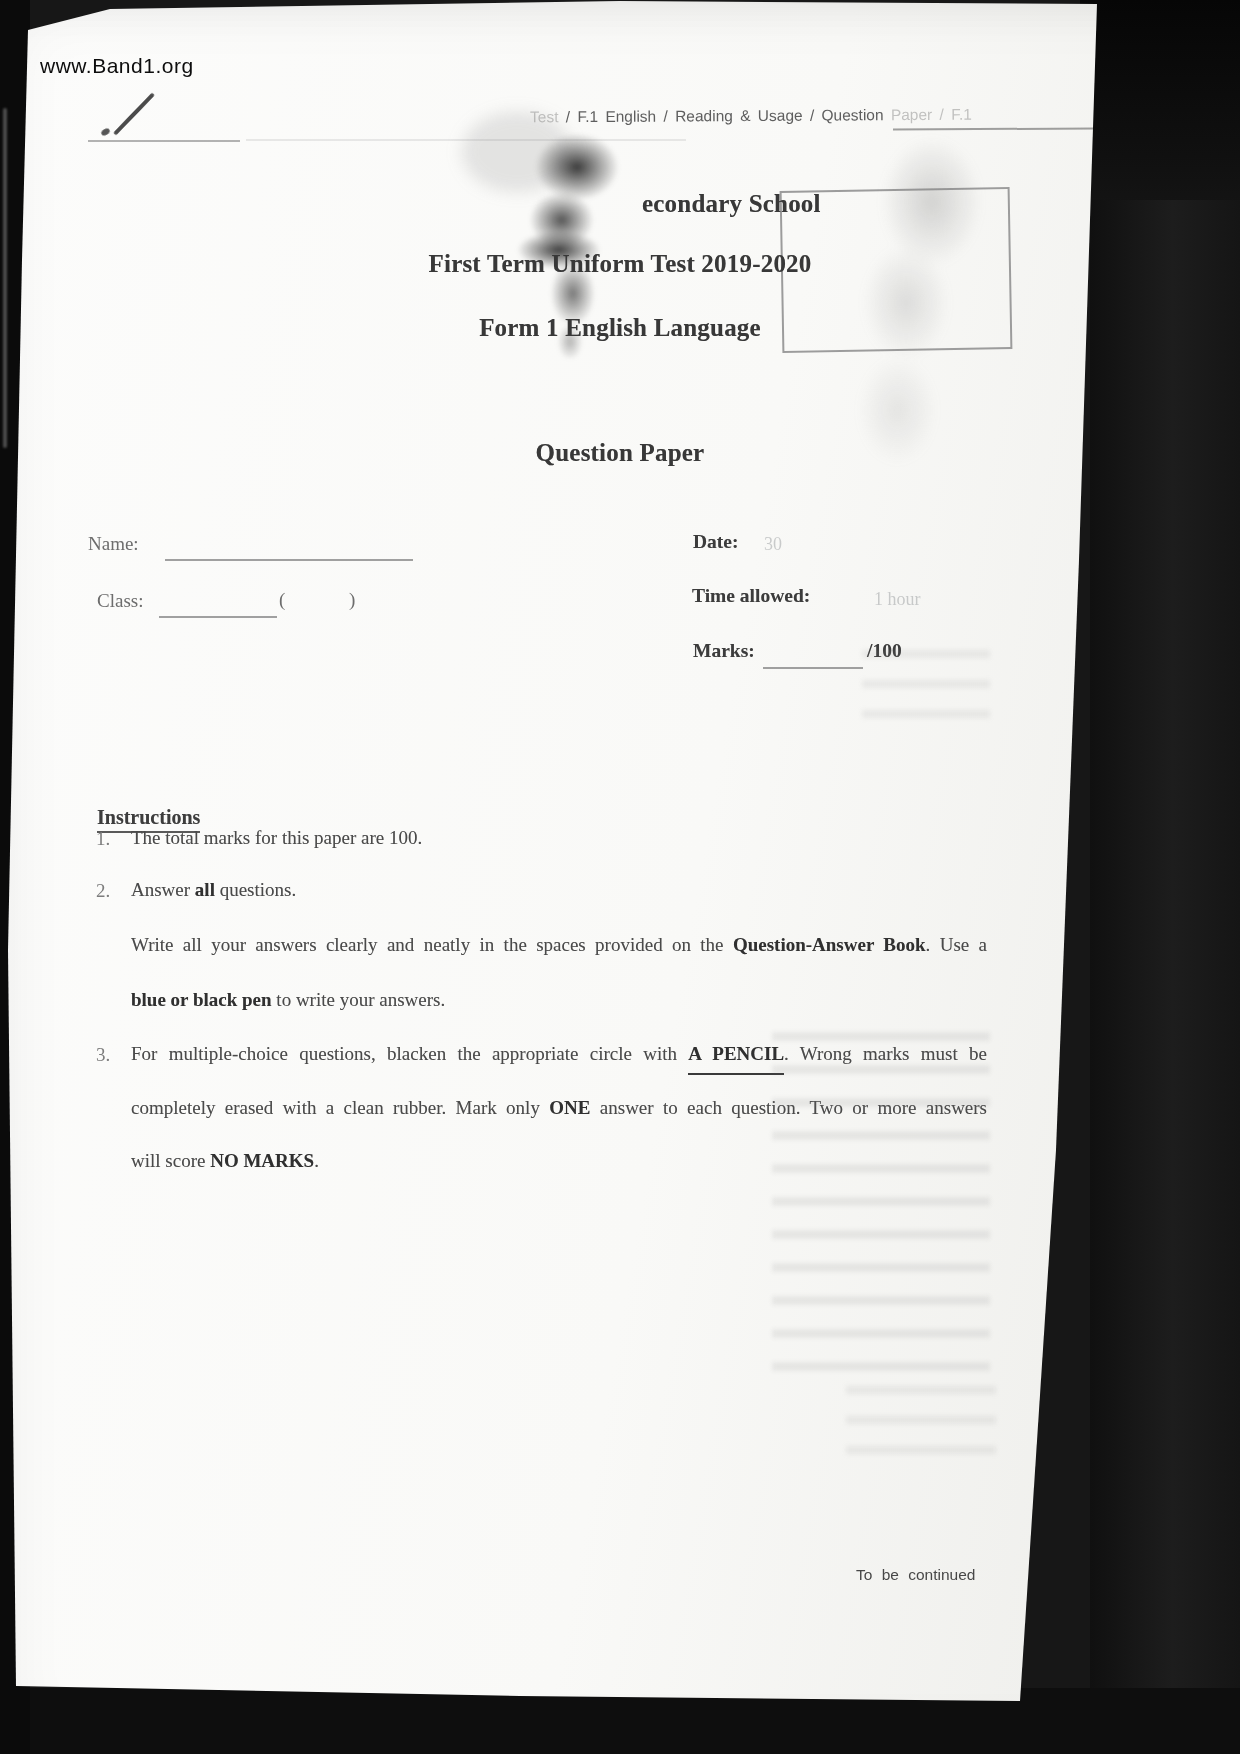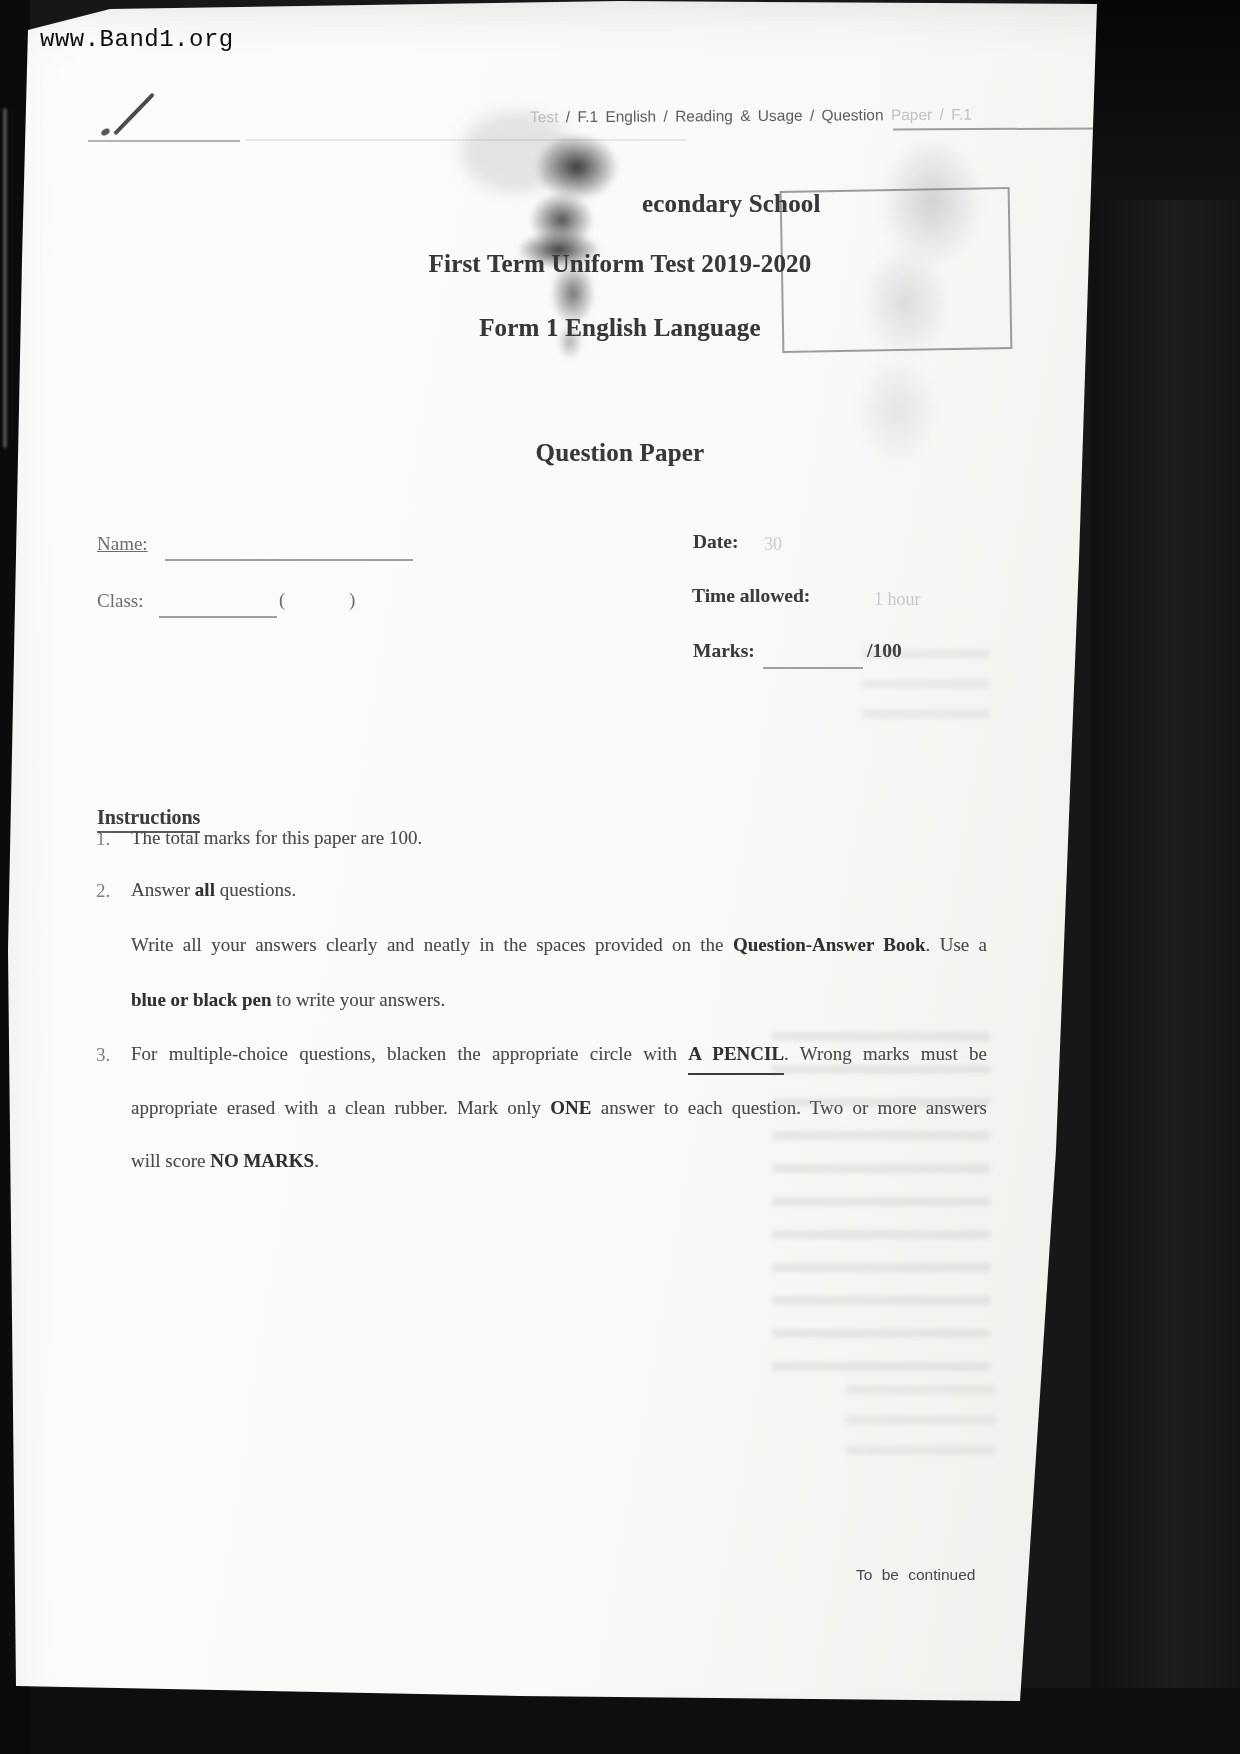--- a/index.html
+++ b/index.html
@@ -21,22 +21,22 @@
   .paper{
     position:absolute;inset:0;
     clip-path:polygon(28px 30px,110px 9px,620px 1px,1097px 4px,
                       1079px 560px,1056px 1150px,1020px 1701px,
                       520px 1696px,16px 1686px,8px 950px,22px 260px);
     background:linear-gradient(100deg,#fcfcfb 0%,#f9f9f7 55%,#efefec 90%,#e2e2df 100%);
     box-shadow:inset 0 0 70px rgba(0,0,0,.07), inset -30px -12px 55px rgba(0,0,0,.10);
   }
   .abs{position:absolute;}
   
-  .wm{font-family:Liberation Mono, monospace;font-size:24px;font-weight:500;
-      color:#0d0d0d;letter-spacing:.5px;}
+  .wm{font-family:Liberation Sans, sans-serif;font-size:21px;font-weight:500;
+      color:#0d0d0d;letter-spacing:.5px;margin-top:28px;}
   .crumb{font-family:"Liberation Sans","DejaVu Sans",sans-serif;font-size:15.5px;color:#5e5e5e;
       white-space:nowrap;word-spacing:3px;transform:rotate(-.35deg);}
   .crumb .faint{opacity:.35;}
   .h-title{font-weight:bold;font-size:25px;color:#383838;letter-spacing:.2px;
       text-shadow:0 0 .6px rgba(70,70,70,.45);white-space:nowrap;}
   .h-center{left:200px;width:840px;text-align:center;}
   .lbl-light{font-size:19px;color:#6d6d6d;white-space:nowrap;}
   .lbl-dark{font-size:19.5px;color:#3c3c3c;font-weight:600;white-space:nowrap;
       text-shadow:0 0 .5px rgba(90,90,90,.4);}
   .faintval{font-size:18px;color:#6a6f74;opacity:.33;white-space:nowrap;}
@@ -109,21 +109,21 @@
   <div class="abs ink"></div>
 
   <div class="abs seal-box"></div>
   <div class="abs seal-smudge"></div>
 
   <div class="abs h-title" style="left:642px;top:190px;">econdary School</div>
   <div class="abs h-title h-center" style="top:250px;">First Term Uniform Test 2019-2020</div>
   <div class="abs h-title h-center" style="top:314px;">Form 1 English Language</div>
   <div class="abs h-title h-center" style="top:439px;">Question Paper</div>
 
-  <div class="abs lbl-light" style="left:97px;top:533px;text-decoration:underline;">Name:</div>
+  <div class="abs lbl-light" style="left:88px;top:533px;">Name:</div>
   <div class="abs rule" style="left:165px;top:559px;width:248px;"></div>
 
   <div class="abs lbl-light" style="left:97px;top:590px;">Class:</div>
   <div class="abs rule" style="left:159px;top:616px;width:118px;"></div>
   <div class="abs lbl-light" style="left:279px;top:589px;">(</div>
   <div class="abs lbl-light" style="left:349px;top:589px;">)</div>
 
   <div class="abs lbl-dark" style="left:693px;top:531px;">Date:</div>
   <div class="abs faintval" style="left:764px;top:534px;">30</div>
 
@@ -142,21 +142,21 @@
   <div class="abs num" style="left:96px;top:880px;">2.</div>
   <div class="abs itxt" style="left:131px;top:879px;"><span>Answer </span><b>all</b><span> questions.</span></div>
 
   <div class="abs itxt just" style="left:131px;top:934px;"><span>Write all your answers clearly and neatly in the spaces provided on the </span><b>Question-Answer Book</b><span>. Use a</span></div>
 
   <div class="abs itxt" style="left:131px;top:989px;"><b>blue or black pen</b><span> to write your answers.</span></div>
 
   <div class="abs num" style="left:96px;top:1044px;">3.</div>
   <div class="abs itxt just" style="left:131px;top:1043px;"><span>For multiple-choice questions, blacken the appropriate circle with </span><b class="pencil">A PENCIL</b><span>. Wrong marks must be</span></div>
 
-  <div class="abs itxt just" style="left:131px;top:1097px;"><span>appropriate erased with a clean rubber. Mark only </span><b>ONE</b><span> answer to each question. Two or more answers</span></div>
+  <div class="abs itxt just" style="left:131px;top:1097px;"><span>completely erased with a clean rubber. Mark only </span><b>ONE</b><span> answer to each question. Two or more answers</span></div>
 
   <div class="abs itxt" style="left:131px;top:1150px;"><span>will score </span><b>NO MARKS</b><span>.</span></div>
 
   <div class="abs bleed-sm" style="left:862px;top:650px;width:128px;height:84px;"></div>
   <div class="abs bleed" style="left:772px;top:1032px;width:218px;height:342px;"></div>
   <div class="abs bleed-sm" style="left:846px;top:1386px;width:150px;height:70px;"></div>
 
   <div class="abs continued" style="left:856px;top:1566px;">To be continued</div>
 </div>
 

